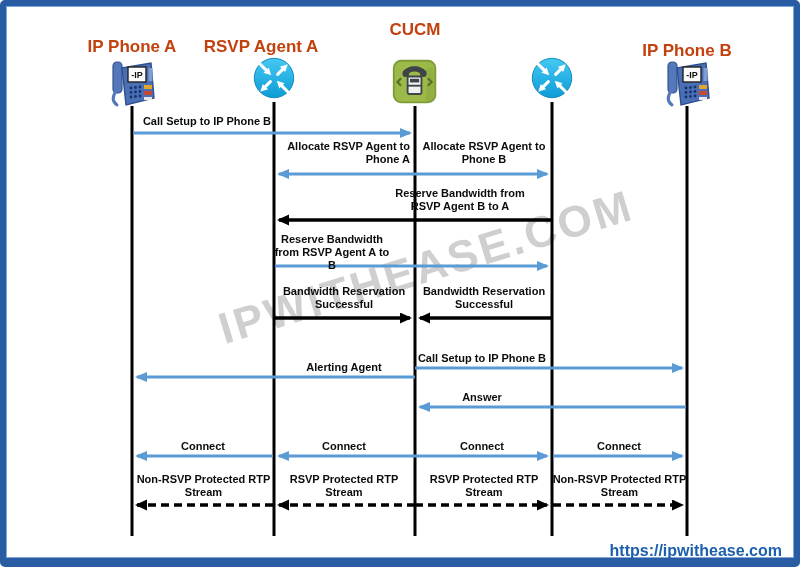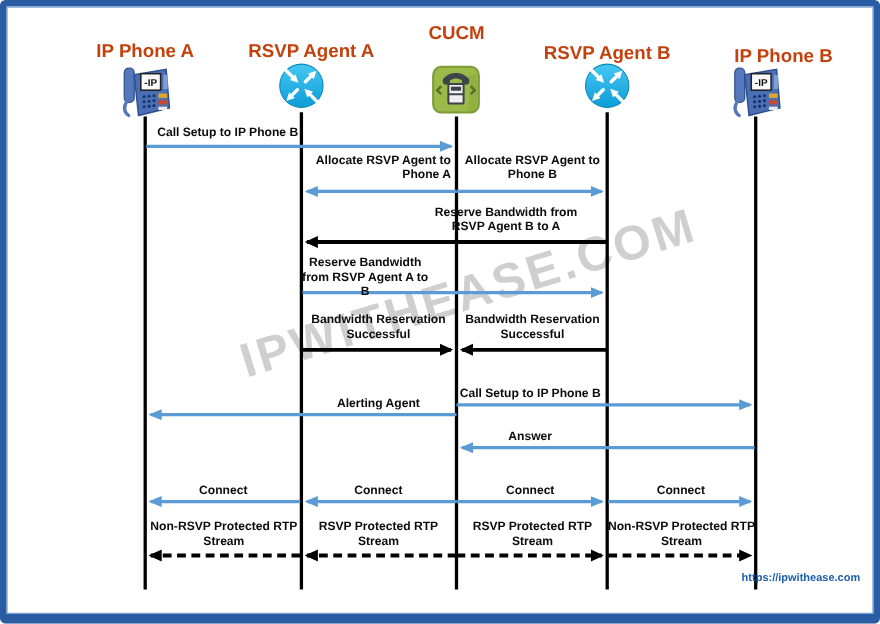--- a/index.html
+++ b/index.html
@@ -19,21 +19,21 @@
     color:#0c0c0c;line-height:1.2;
   }
   .nowrap{white-space:nowrap;}
   .watermark{
     position:absolute;left:180px;top:236px;width:480px;text-align:center;
     font-size:44px;font-weight:bold;letter-spacing:3px;
     color:rgba(135,135,135,0.40);transform:rotate(-17deg);
     pointer-events:none;white-space:nowrap;
   }
   .footer-link{
-    position:absolute;right:12px;top:514px;font-size:10px;font-weight:bold;
+    position:absolute;right:12px;top:536px;font-size:16px;font-weight:bold;
     color:#1b5fad;text-decoration:none;white-space:nowrap;
   }
   svg.overlay{position:absolute;left:0;top:0;}
 </style>
 </head>
 <body>
 
 <div class="frame">
 
   <div class="watermark">IPWITHEASE.COM</div>
@@ -68,24 +68,23 @@
     <line x1="409" y1="450" x2="273" y2="450" stroke="#5b9bd5" stroke-width="3" marker-end="url(#mBlue)"></line>
     <line x1="409" y1="450" x2="541" y2="450" stroke="#5b9bd5" stroke-width="3" marker-end="url(#mBlue)"></line>
     <line x1="547" y1="450" x2="676" y2="450" stroke="#5b9bd5" stroke-width="3" marker-end="url(#mBlue)"></line>
     <line x1="267" y1="499" x2="131" y2="499" stroke="#000000" stroke-width="3.5" stroke-dasharray="8 5" marker-end="url(#mBlack)"></line>
     <line x1="409" y1="499" x2="273" y2="499" stroke="#000000" stroke-width="3.5" stroke-dasharray="8 5" marker-end="url(#mBlack)"></line>
     <line x1="409" y1="499" x2="541" y2="499" stroke="#000000" stroke-width="3.5" stroke-dasharray="8 5" marker-end="url(#mBlack)"></line>
     <line x1="547" y1="499" x2="676" y2="499" stroke="#000000" stroke-width="3.5" stroke-dasharray="8 5" marker-end="url(#mBlack)"></line>
   </svg>
 
   <div class="actor-label" style="left:56px;top:31px;">IP Phone A</div>
-  <div class="actor-label" style="left:207px;top:31px;">RSVP Agent A</div>
+  <div class="actor-label" style="left:185px;top:31px;">RSVP Agent A</div>
   <div class="actor-label" style="left:339px;top:14px;">CUCM</div>
-  <div class="actor-label" style="left:476px;top:33px;">RSVP Agent B</div>
-  <div class="actor-label" style="left:611px;top:35px;text-align:right;">IP Phone B</div>
+  <div class="actor-label" style="left:611px;top:35px;">IP Phone B</div>
 
   <div class="icon-box" style="left:100px;top:51px;">
     <svg width="52" height="54" viewBox="0 0 52 54">
       <rect x="7" y="5" width="9" height="31" rx="4" fill="#5577bb" stroke="#35558f" stroke-width="1.2"></rect>
       <path d="M10,34 q-6,9 1,14" stroke="#5577bb" stroke-width="3" fill="none" stroke-linecap="round"></path>
       <path d="M16,11 L45,6 L48,41 L20,48 Z" fill="#4a6fb5" stroke="#2f4f8f" stroke-width="1.4"></path>
       <rect x="22" y="10" width="18" height="15" fill="#fbfbfb" stroke="#222" stroke-width="1.4"></rect>
       <text x="31" y="21" font-size="9" font-weight="bold" fill="#111" text-anchor="middle" font-family="Liberation Sans, sans-serif">-IP</text>
       <rect x="42.5" y="11" width="4" height="13" fill="#7f9fd4"></rect>
       <circle cx="25" cy="31" r="1.4" fill="#17336e"></circle>

